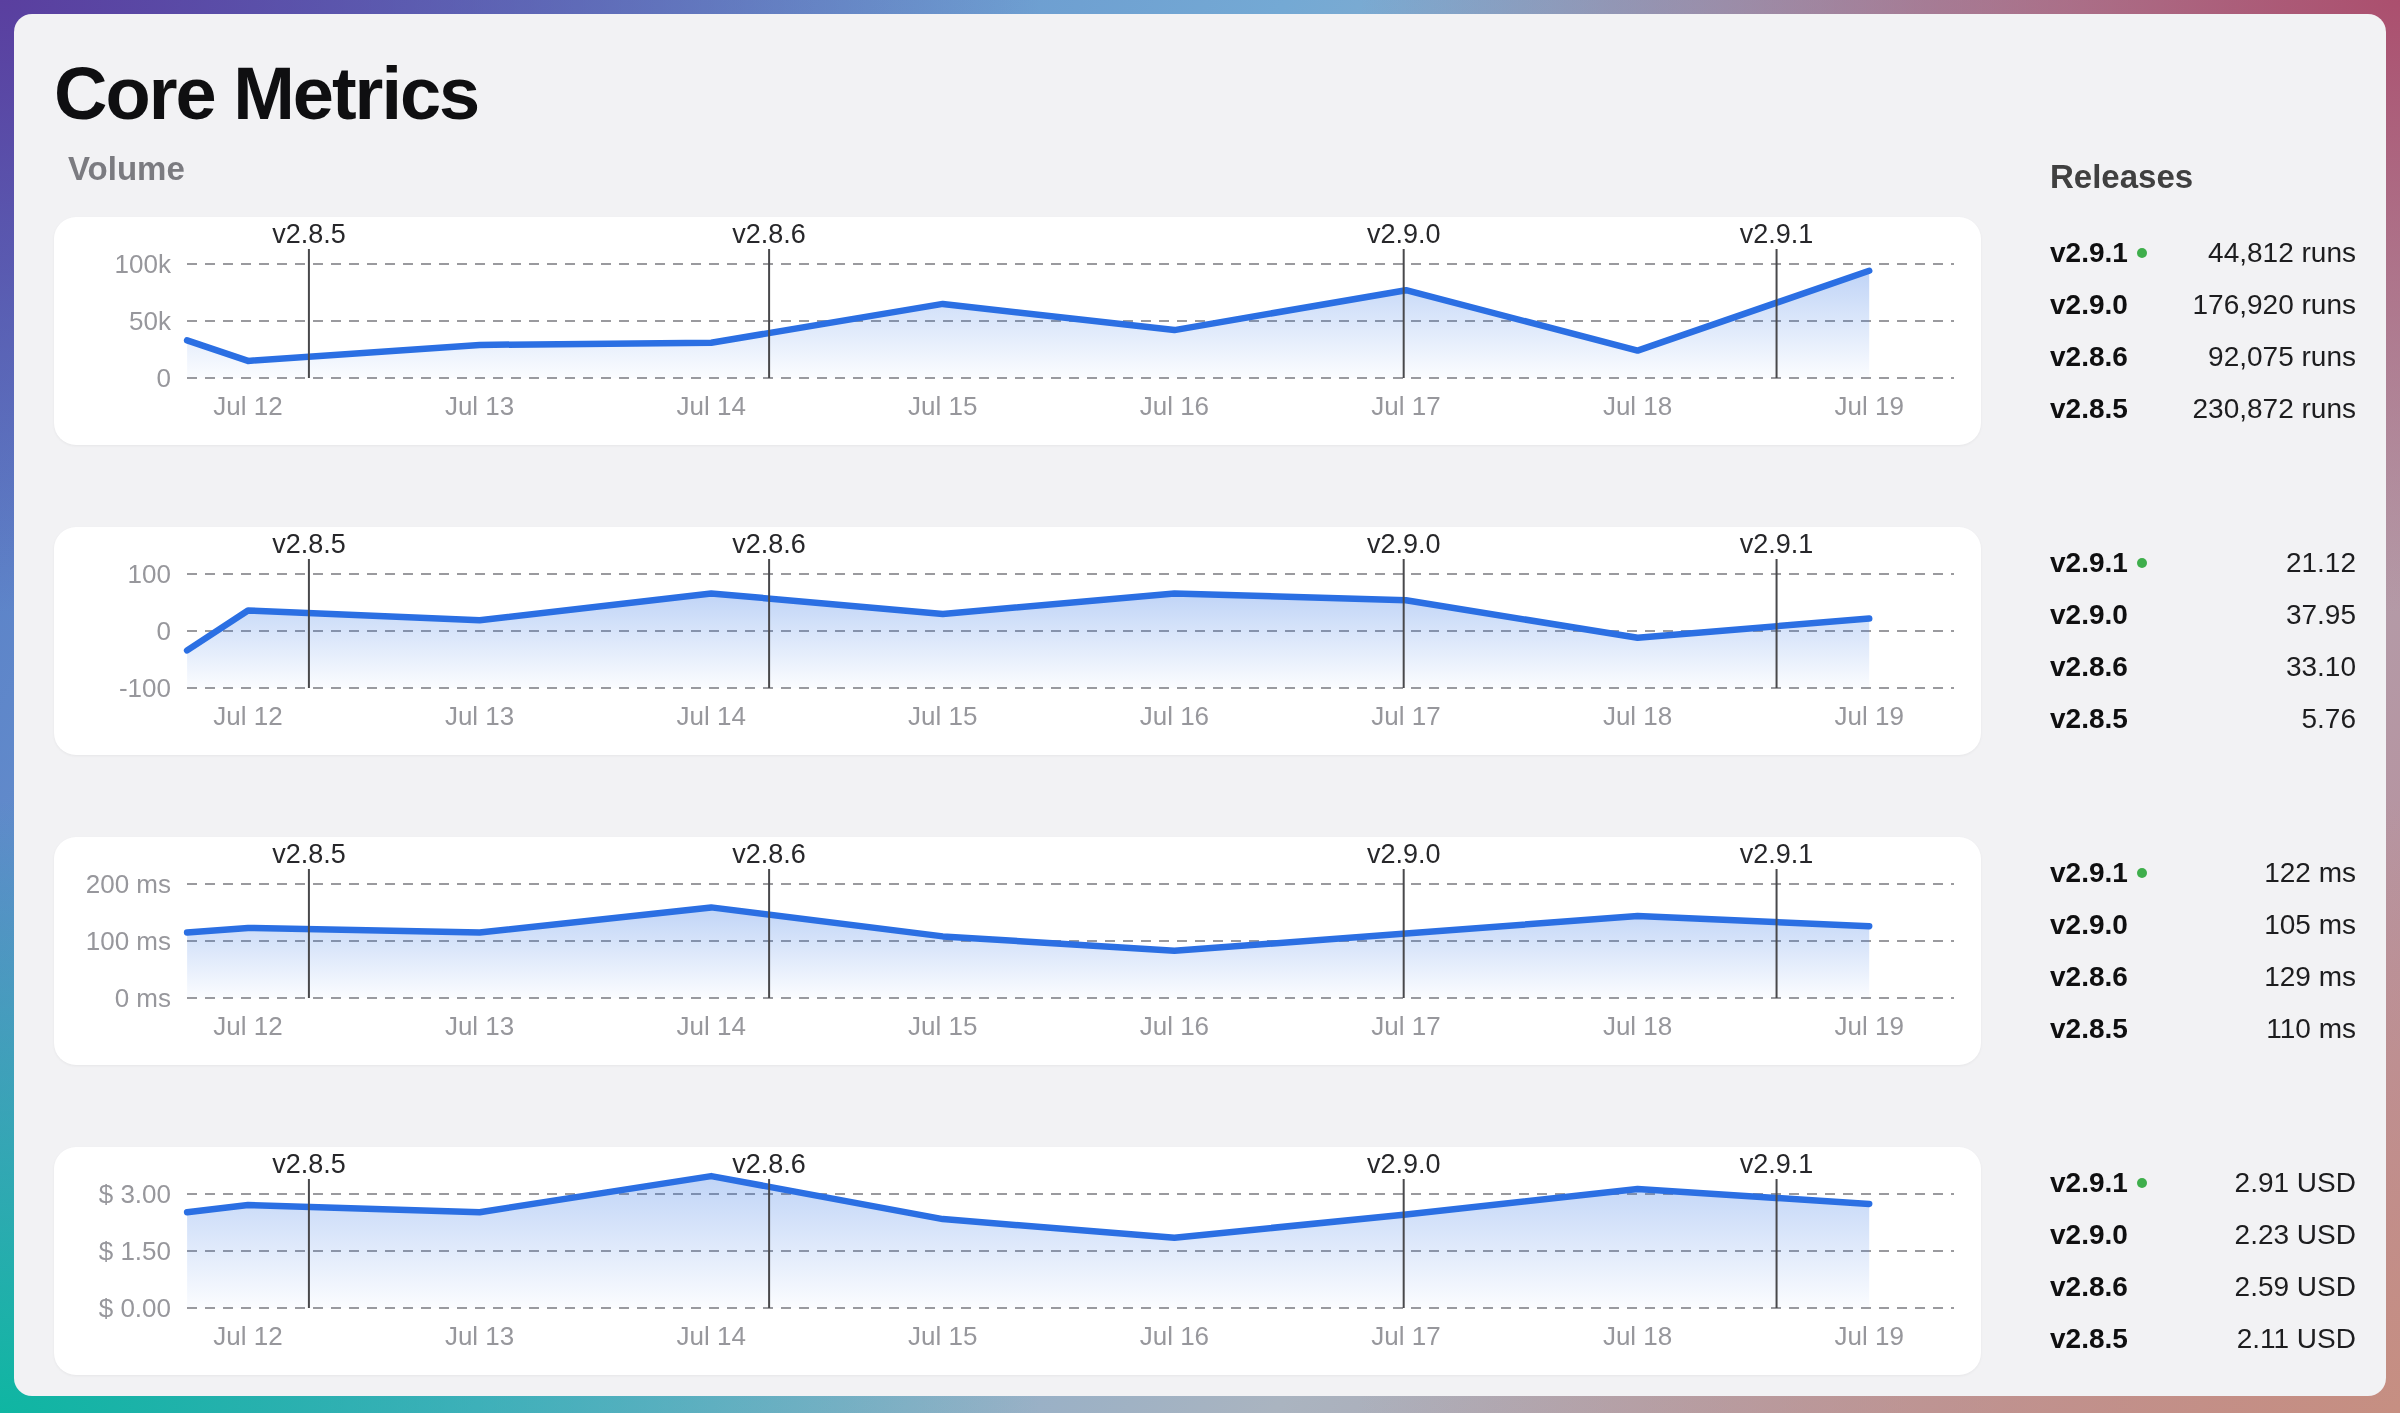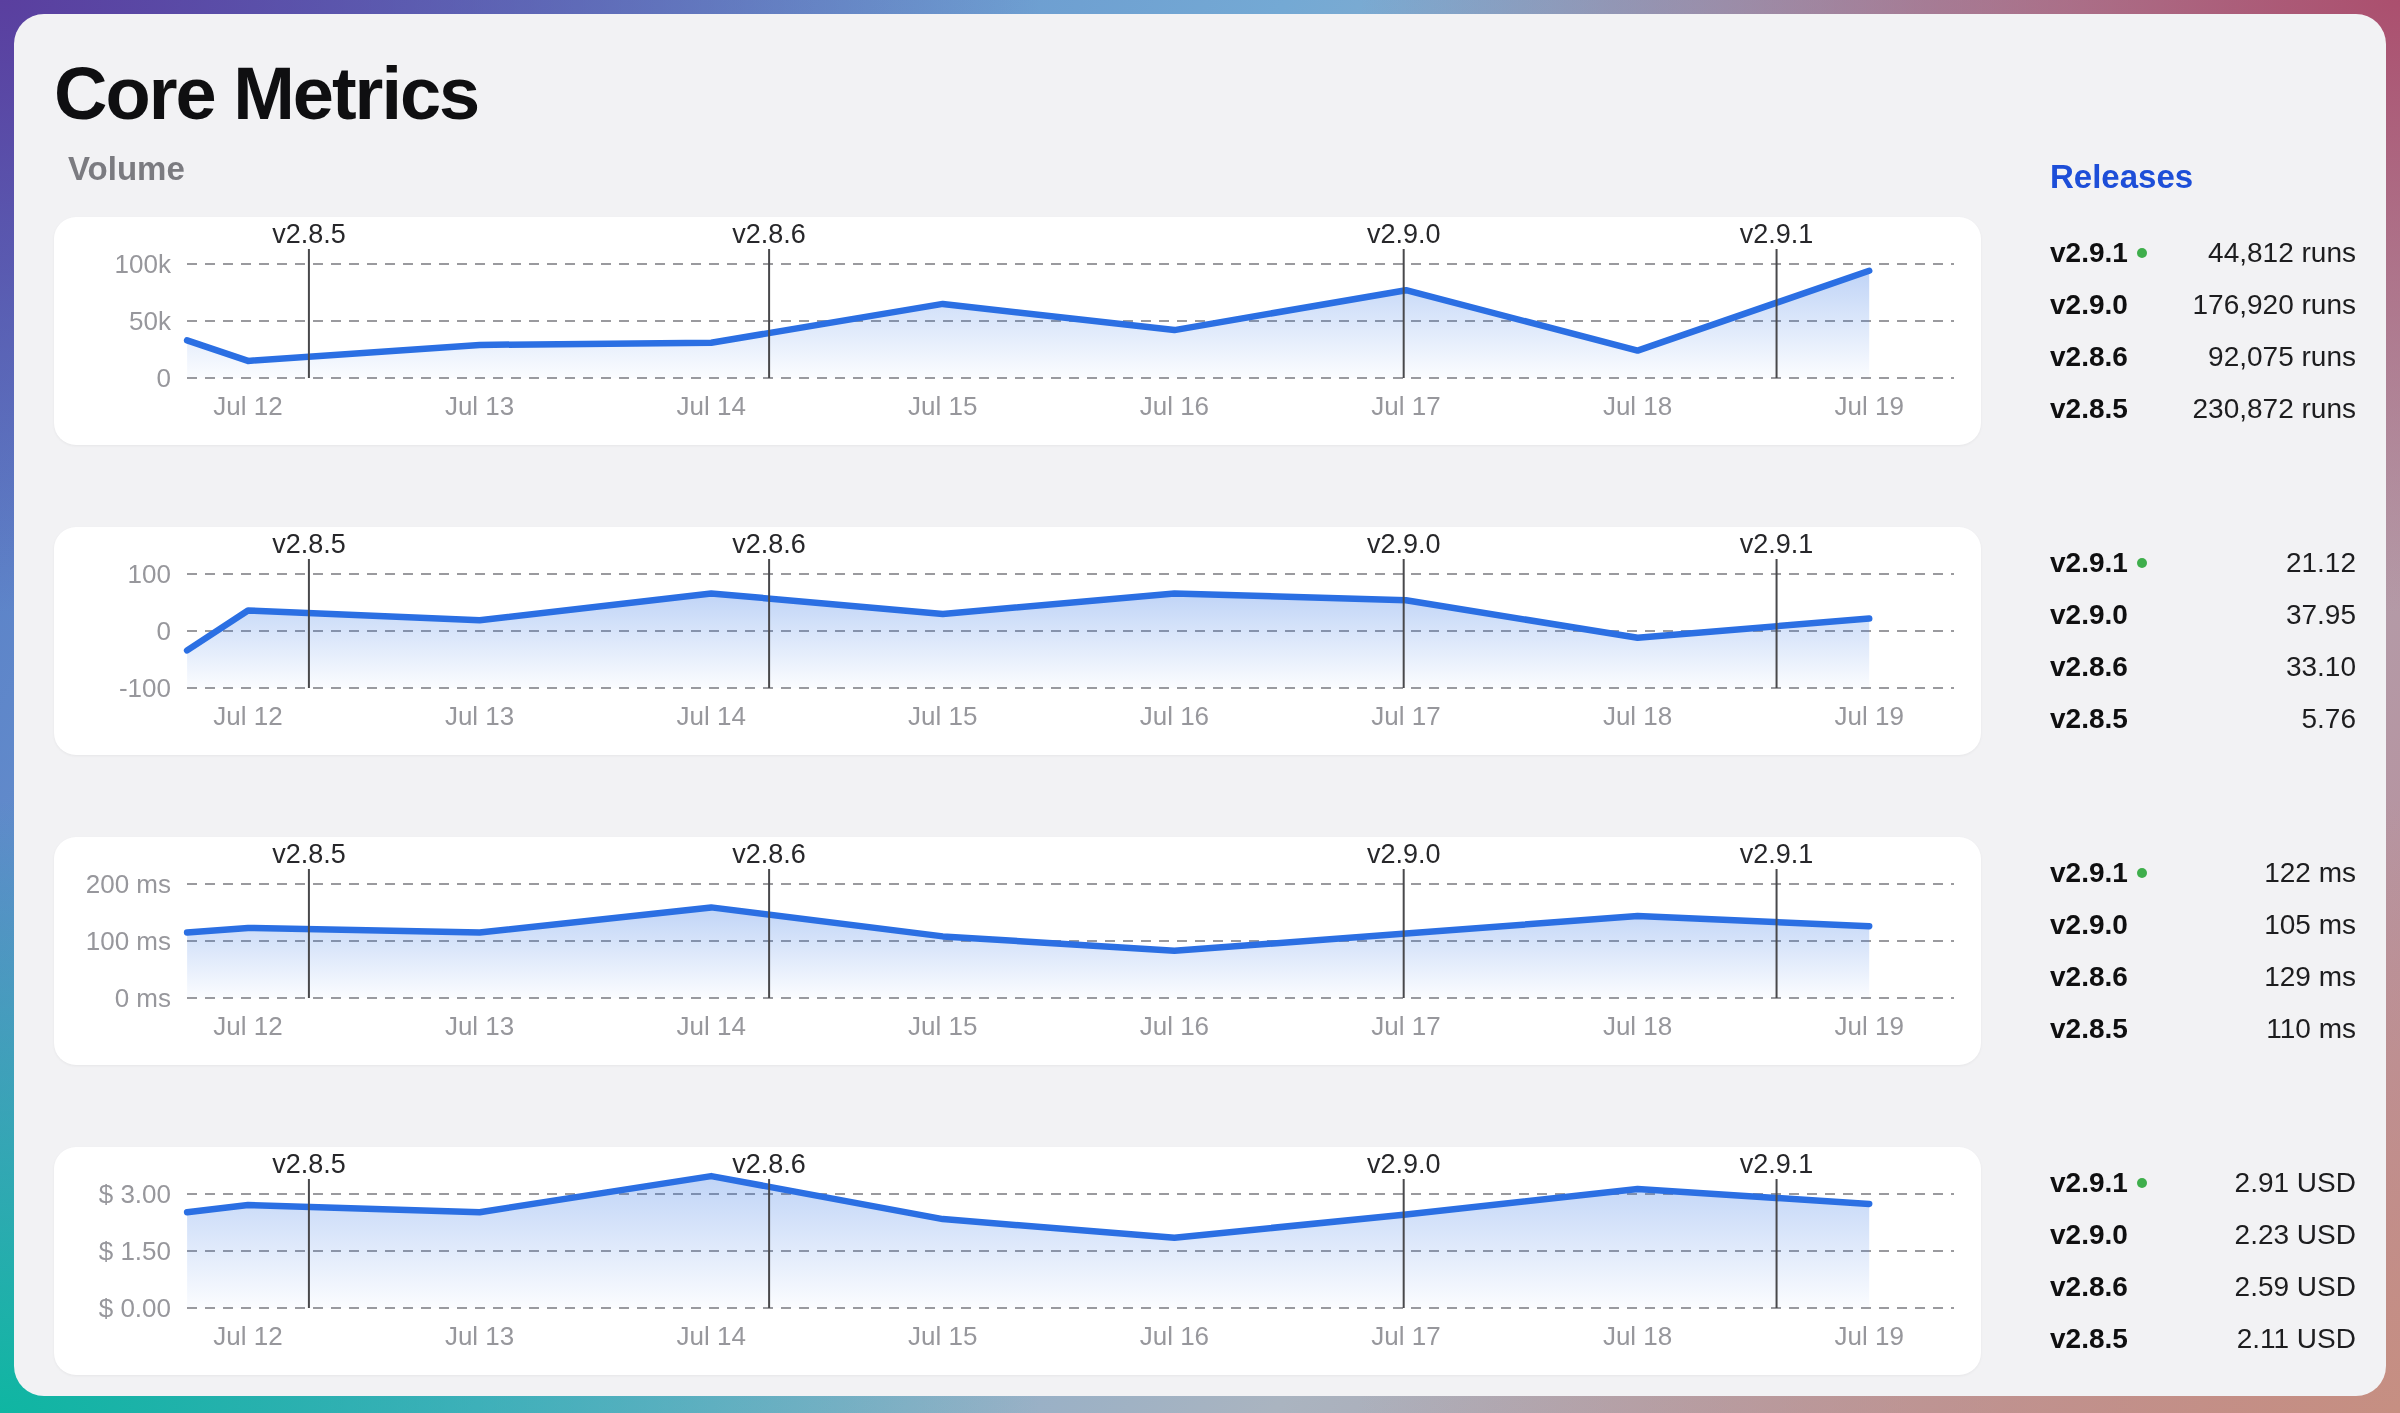--- a/index.html
+++ b/index.html
@@ -8,33 +8,33 @@
     font-family:"Liberation Sans", sans-serif;
     background:
       radial-gradient(ellipse 70% 70% at 0% 0%,   rgba(90,63,159,1)  0%, rgba(90,63,159,0)  62%),
       radial-gradient(ellipse 70% 70% at 100% 0%, rgba(171,79,110,1) 0%, rgba(171,79,110,0) 62%),
       radial-gradient(ellipse 70% 70% at 0% 100%, rgba(15,182,162,1) 0%, rgba(15,182,162,0) 62%),
       radial-gradient(ellipse 70% 70% at 100% 100%, rgba(198,143,130,1) 0%, rgba(198,143,130,0) 62%),
       linear-gradient(120deg,#5577c5 0%,#74a9d4 40%,#aab4c0 65%,#bb8794 100%);
   }
   .board{
     position:absolute;left:14px;top:14px;width:2372px;height:1382px;
-    background:#f2f2f4;border-radius:30px;
+    background:#f2f2f4;border-radius:18px;
   }
   .page-title{
     position:absolute;left:40px;top:40px;margin:0;
     font-size:74px;line-height:80px;font-weight:700;letter-spacing:-2px;color:#0f0f11;
   }
   .section-label{
     position:absolute;left:42px;width:500px;margin:12px;
     font-size:33px;line-height:38px;font-weight:600;color:#7b7b80;
   }
   .releases-title{
     position:absolute;left:2036px;top:144px;margin:0;
-    font-size:33px;line-height:38px;font-weight:600;color:#1d4ed8;
+    font-size:33px;line-height:38px;font-weight:600;color:#404040;
   }
   .chart-card{
     position:absolute;left:40px;width:1927px;height:228px;
     background:#ffffff;border-radius:22px;box-shadow:0 1px 3px rgba(0,0,0,0.05);
   }
   .chart-card svg{display:block;width:1927px;height:228px;}
   .rel-group{position:absolute;left:2036px;width:306px;}
   .rel-row{
     display:flex;align-items:center;justify-content:space-between;
     height:52px;font-size:28px;color:#1d1d1f;

